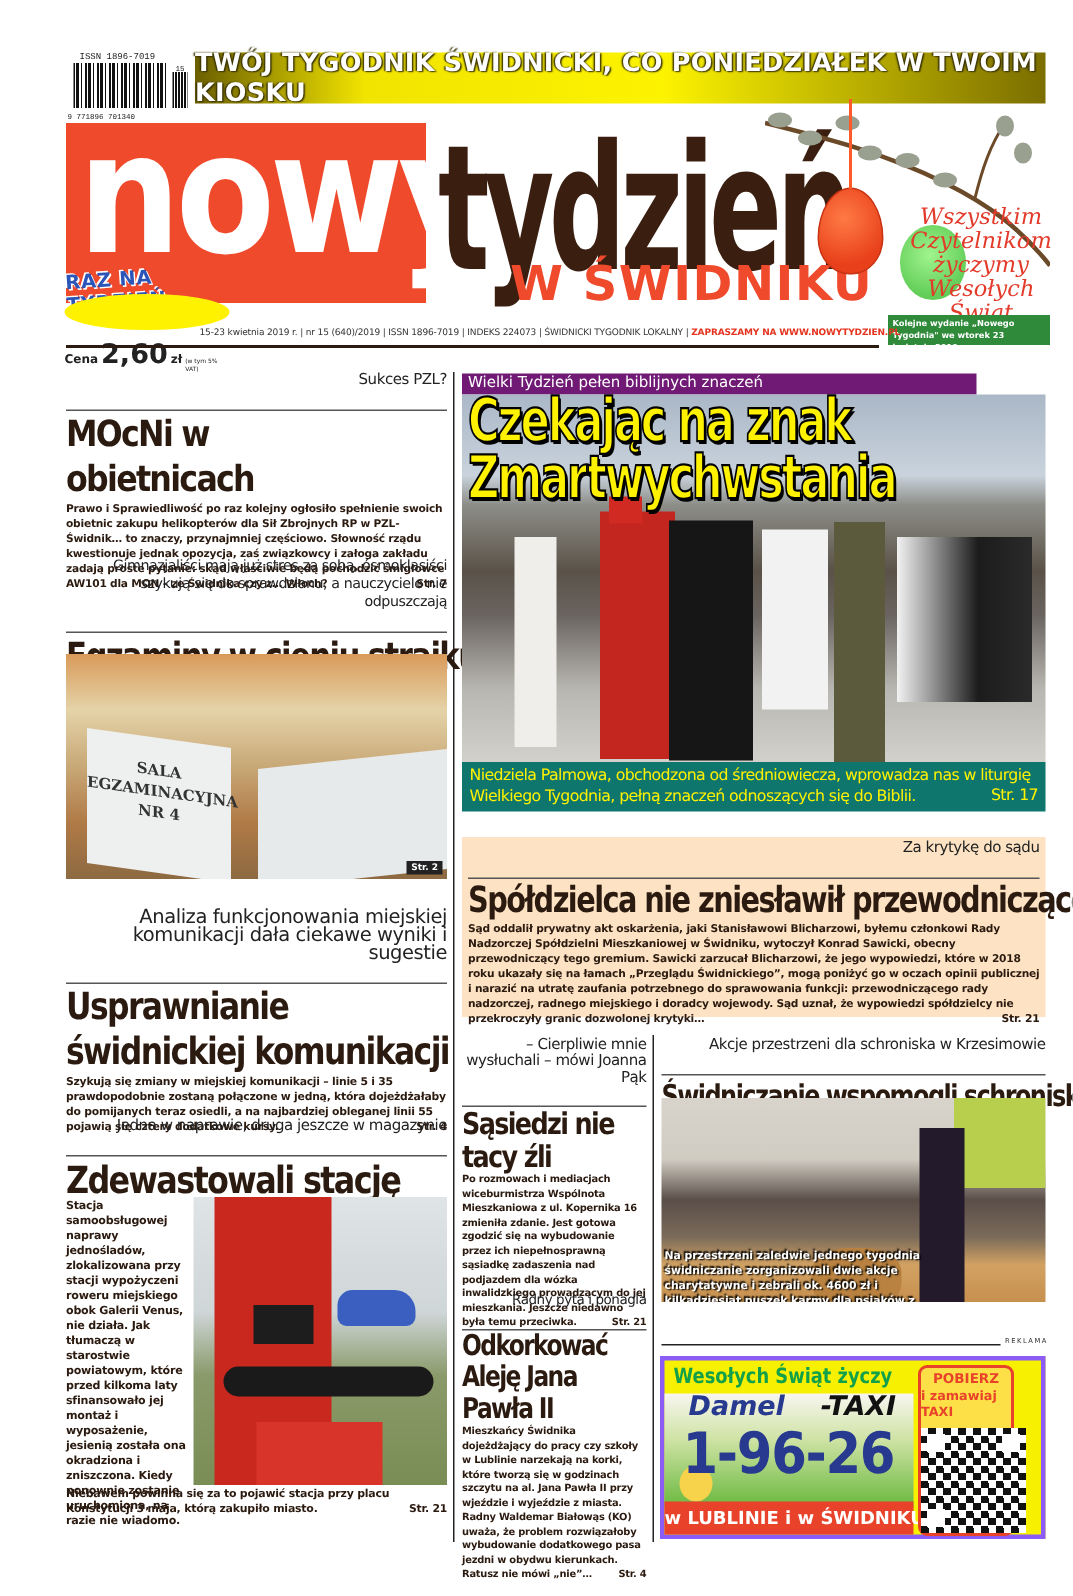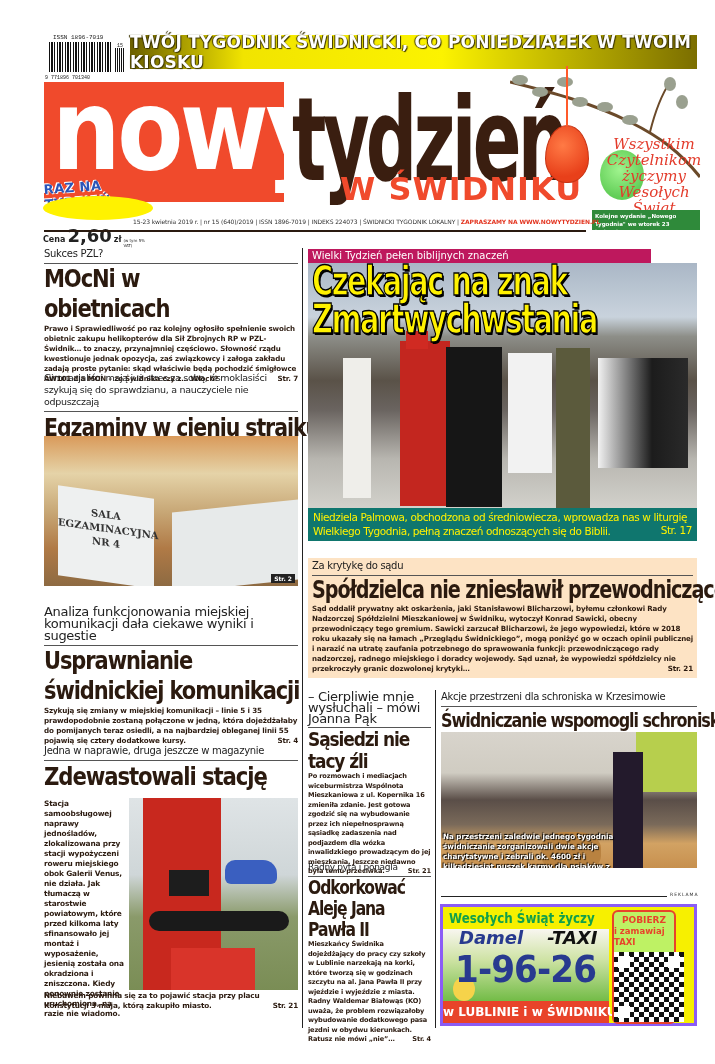--- a/index.html
+++ b/index.html
@@ -49,30 +49,30 @@
 
   
   #dateline { left: 133px; top: 218px; width: 455px; font: 6px "DejaVu Sans", sans-serif; color: #333; white-space: nowrap; letter-spacing: -0.1px; }
   #dateline .site { color: #e3341f; font-weight: bold; }
   #rule-top { left: 44px; top: 230px; width: 542px; height: 2px; background: #2a1a10; }
 
   
   .vrule { background: #222; width: 1px; }
 
   
-  .kicker { font: 10px "DejaVu Sans", sans-serif; color: #222; border-bottom: 1px solid #555; padding-bottom: 3px; line-height: 12px; letter-spacing: -0.3px; }
+  .kicker { font: 10px "DejaVu Sans", sans-serif; color: #222; border-bottom: 1px solid #555; padding-bottom: 13px; line-height: 12px; letter-spacing: -0.3px; text-align: right; }
   .headline { font: bold 22px "DejaVu Sans", sans-serif; color: #2b1a0f; letter-spacing: -1.3px; line-height: 24px; transform-origin: left; }
   .body { font: bold 7.2px "DejaVu Sans", sans-serif; color: #2b1a0f; line-height: 10px; letter-spacing: -0.15px; }
   .str { float: right; font: bold 7.2px "DejaVu Sans", sans-serif; }
 
   
   .photo { overflow: hidden; }
 
   
-  #feat-kicker { left: 308px; top: 249px; width: 343px; height: 14px; background: #be185d; color: #fff; font: 10px "DejaVu Sans", sans-serif; padding-left: 4px; line-height: 14px; }
+  #feat-kicker { left: 308px; top: 249px; width: 343px; height: 14px; background: #701a75; color: #fff; font: 10px "DejaVu Sans", sans-serif; padding-left: 4px; line-height: 14px; }
   #feat-photo { left: 308px; top: 263px; width: 389px; height: 245px;
     background: linear-gradient(180deg, #aab7c6 0%, #c9d3dd 22%, #8d8e88 30%, #5a5248 48%, #6a6460 60%, #b8b6b0 80%, #d2d1cb 100%); }
   #feat-title { left: 312px; top: 262px; width: 380px; font: bold 40px "DejaVu Sans", sans-serif; color: #fff200; line-height: 38px; letter-spacing: -2px;
     -webkit-text-stroke: 1.5px #000; text-shadow: 2px 2px 0 #000; transform: scaleX(0.72); transform-origin: left; white-space: nowrap; }
   #feat-caption { left: 308px; top: 508px; width: 389px; height: 33px; background: #0f766e; color: #fff200; font: 10.5px "DejaVu Sans", sans-serif; padding: 2px 5px; line-height: 14px; letter-spacing: -0.4px; }
 
   
   #spoldz { left: 308px; top: 558px; width: 389px; height: 120px; background: #fde3c4; padding: 2px 4px; }
 
   
@@ -205,21 +205,21 @@
 <div id="spoldz" class="abs">
   <div class="kicker">Za krytykę do sądu</div>
   <div class="headline" style="font-size:24px; line-height:28px; transform:scaleX(0.8); white-space:nowrap;">Spółdzielca nie zniesławił przewodniczącego</div>
   <div class="body" style="font-size:7.1px;">
     <span>Sąd oddalił prywatny akt oskarżenia, jaki Stanisławowi Blicharzowi, byłemu członkowi Rady Nadzorczej Spółdzielni Mieszkaniowej w Świdniku, wytoczył Konrad Sawicki, obecny przewodniczący tego gremium. Sawicki zarzucał Blicharzowi, że jego wypowiedzi, które w 2018 roku ukazały się na łamach „Przeglądu Świdnickiego”, mogą poniżyć go w oczach opinii publicznej i narazić na utratę zaufania potrzebnego do sprawowania funkcji: przewodniczącego rady nadzorczej, radnego miejskiego i doradcy wojewody. Sąd uznał, że wypowiedzi spółdzielcy nie przekroczyły granic dozwolonej krytyki…</span>
     <span class="str">Str. 21</span>
   </div>
 </div>
 
 <div class="abs" style="left:308px; top:691px; width:123px;">
-  <div class="kicker" style="font-size:13px; line-height:11px;">– Cierpliwie mnie wysłuchali – mówi Joanna Pąk</div>
+  <div class="kicker" style="font-size:10px; line-height:11px;">– Cierpliwie mnie wysłuchali – mówi Joanna Pąk</div>
   <div class="headline" style="font-size:20px; line-height:22px; transform:scaleX(0.85); width:145px;">Sąsiedzi nie tacy źli</div>
   <div class="body" style="font-size:6.6px; line-height:9.5px;">
     <span>Po rozmowach i mediacjach wiceburmistrza Wspólnota Mieszkaniowa z ul. Kopernika 16 zmieniła zdanie. Jest gotowa zgodzić się na wybudowanie przez ich niepełnosprawną sąsiadkę zadaszenia nad podjazdem dla wózka inwalidzkiego prowadzącym do jej mieszkania. Jeszcze niedawno była temu przeciwka.</span>
     <span class="str" style="font-size:6.6px;">Str. 21</span>
   </div>
 </div>
 
 <div class="abs" style="left:308px; top:862px; width:123px;">
   <div class="kicker" style="font-size:9px; line-height:11px;">Radny pyta i ponagla</div>
   <div class="headline" style="font-size:19px; line-height:21px; transform:scaleX(0.82); width:150px;">Odkorkować Aleję Jana Pawła II</div>
@@ -247,21 +247,21 @@
 
 <div id="ad" class="abs">
   <div style="position:absolute; left:0; top:22px; width:166px; height:76px; background:linear-gradient(180deg,#f8f6f0 0%,#cfe3a5 40%,#6ab83e 100%);"></div>
   <div style="position:absolute; left:10px; top:70px; width:22px; height:24px; background:#f6d34a; border-radius:50%;"></div>
   <div style="position:absolute; left:6px; top:3px; width:160px; font:bold 14px 'DejaVu Sans',sans-serif; color:#12a04a; white-space:nowrap; transform:scaleX(0.85); transform-origin:left;">Wesołych Świąt życzy</div>
   <div style="position:absolute; left:16px; top:20px; white-space:nowrap; font:bold italic 18px 'DejaVu Sans',sans-serif;">
     <span style="color:#283a8f;">Damel</span><span style="color:#111;margin-left:24px;">-TAXI</span>
   </div>
   <div style="position:absolute; left:12px; top:40px; font:bold 38px 'DejaVu Sans',sans-serif; color:#283a8f; letter-spacing:-1px; white-space:nowrap; transform:scaleX(0.9); transform-origin:left;">1-96-26</div>
   <div style="position:absolute; left:0; bottom:0; width:166px; height:22px; background:#e8432a; color:#fff; font:bold 12px 'DejaVu Sans',sans-serif; text-align:center; line-height:22px; white-space:nowrap;">w LUBLINIE i w ŚWIDNIKU</div>
-  <div style="position:absolute; left:169px; top:3px; width:64px; height:114px; background:#bef264; border:2px solid #e8432a; border-radius:6px;">
+  <div style="position:absolute; left:169px; top:3px; width:64px; height:114px; background:#fde047; border:2px solid #e8432a; border-radius:6px;">
     <div style="text-align:center; font:bold 9px 'DejaVu Sans',sans-serif; color:#e8432a; line-height:11px; margin-top:3px;">POBIERZ</div>
     <div style="text-align:left; font:bold 8.5px 'DejaVu Sans',sans-serif; color:#e8432a; line-height:11px;">i zamawiaj TAXI</div>
     <div style="margin:4px auto 0; width:70px; height:70px; background:
       linear-gradient(#fff,#fff) 4px 4px/12px 12px no-repeat,
       linear-gradient(#fff,#fff) 54px 4px/12px 12px no-repeat,
       linear-gradient(#fff,#fff) 4px 54px/12px 12px no-repeat,
       repeating-conic-gradient(#111 0 25%, #fff 0 50%) 0 0/10px 10px;"></div>
   </div>
 </div>
 

